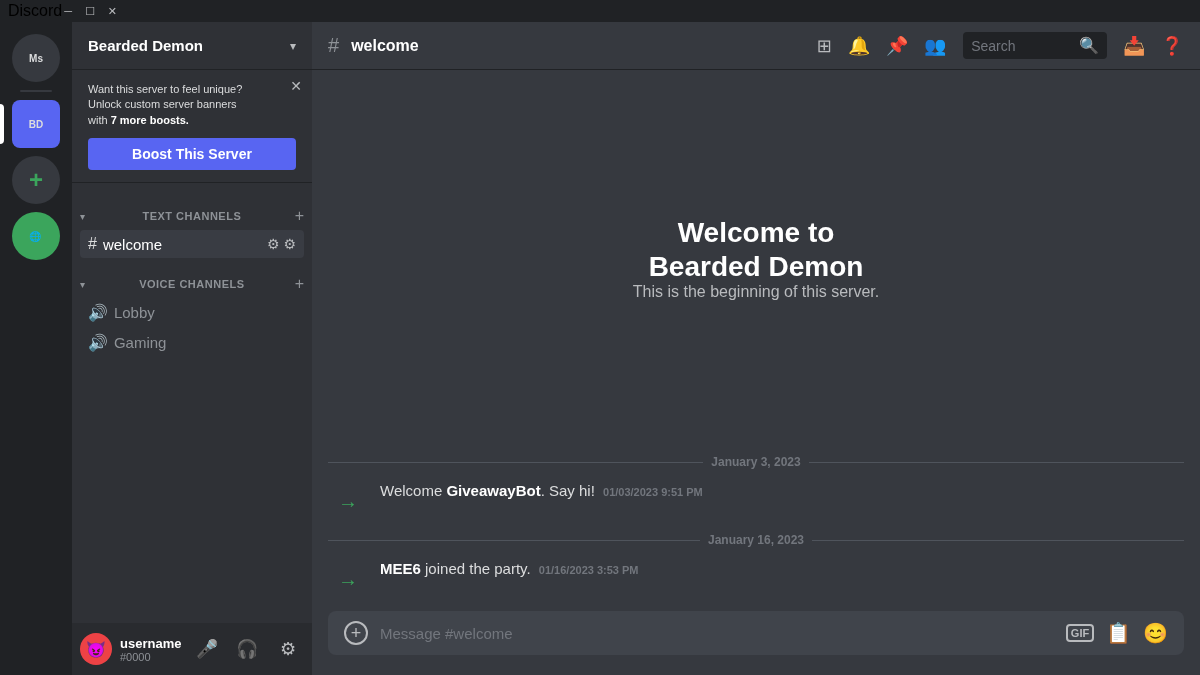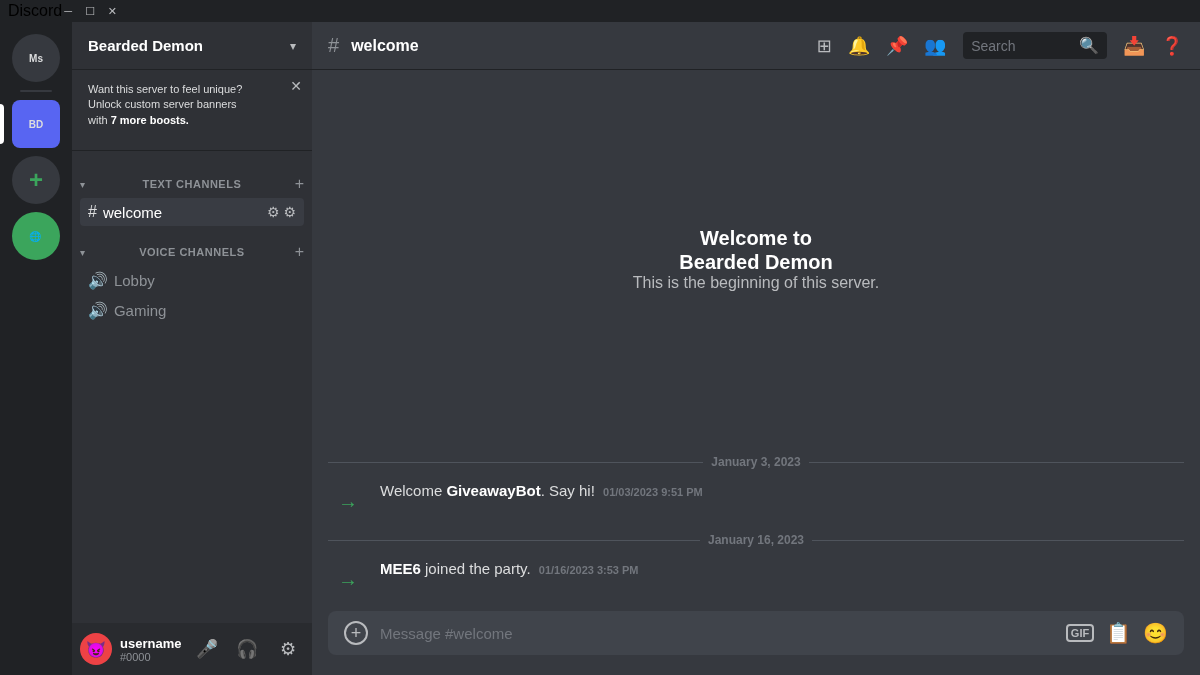--- a/index.html
+++ b/index.html
@@ -331,21 +331,21 @@
     #welcome-section {
       flex: 1;
       display: flex;
       flex-direction: column;
       align-items: center;
       justify-content: center;
       padding: 40px;
       text-align: center;
     }
     #welcome-title {
-      font-size: 20px;
+      font-size: 28px;
       font-weight: 700;
       color: #fff;
       line-height: 1.2;
     }
     #welcome-subtitle {
       font-size: 16px;
       color: #b9bbbe;
     }
 
     
@@ -490,20 +490,21 @@
       <span id="server-header-chevron">▾</span>
     </div>
 
     <div id="boost-banner">
       <span id="boost-close">✕</span>
       <div id="boost-text">
         <span>Want this server to feel unique?</span><br>
         <span>Unlock custom server banners</span><br>
         <span>with </span><strong>7 more boosts.</strong>
       </div>
+      <button id="boost-button">Boost This Server</button>
     </div>
 
     <div id="channel-list">
 
       <div class="channel-category">
         <span class="category-chevron">▾</span>
         <span class="category-label">TEXT CHANNELS</span>
         <span class="category-add">+</span>
       </div>
       <div class="channel-item active">

